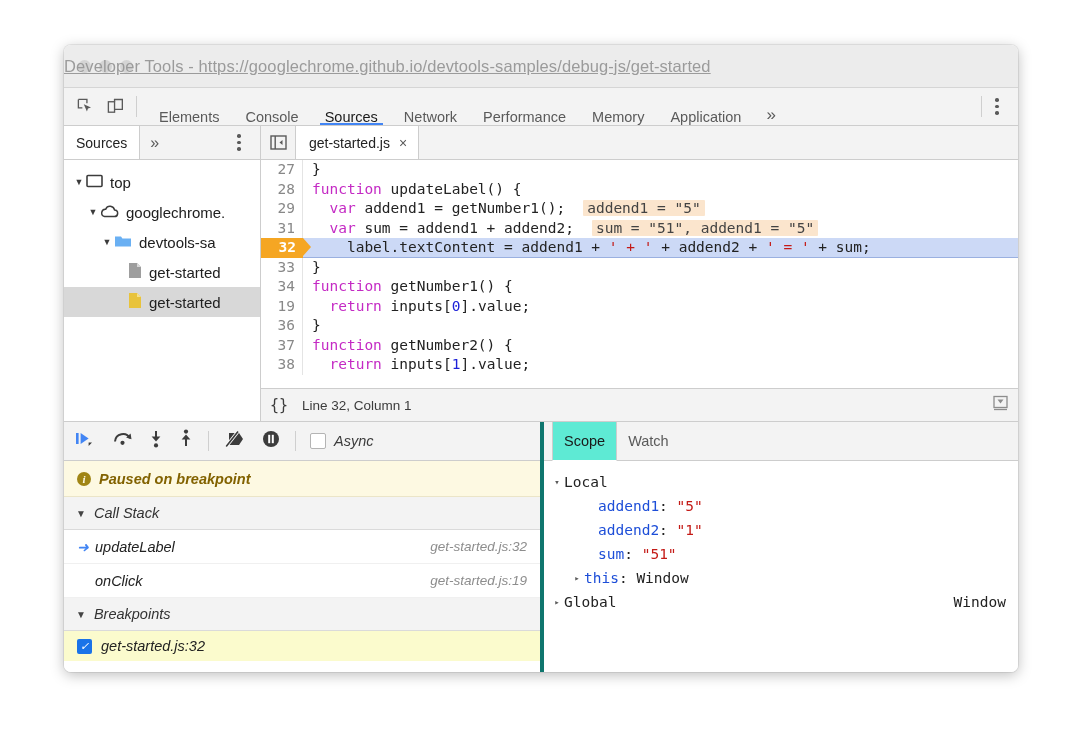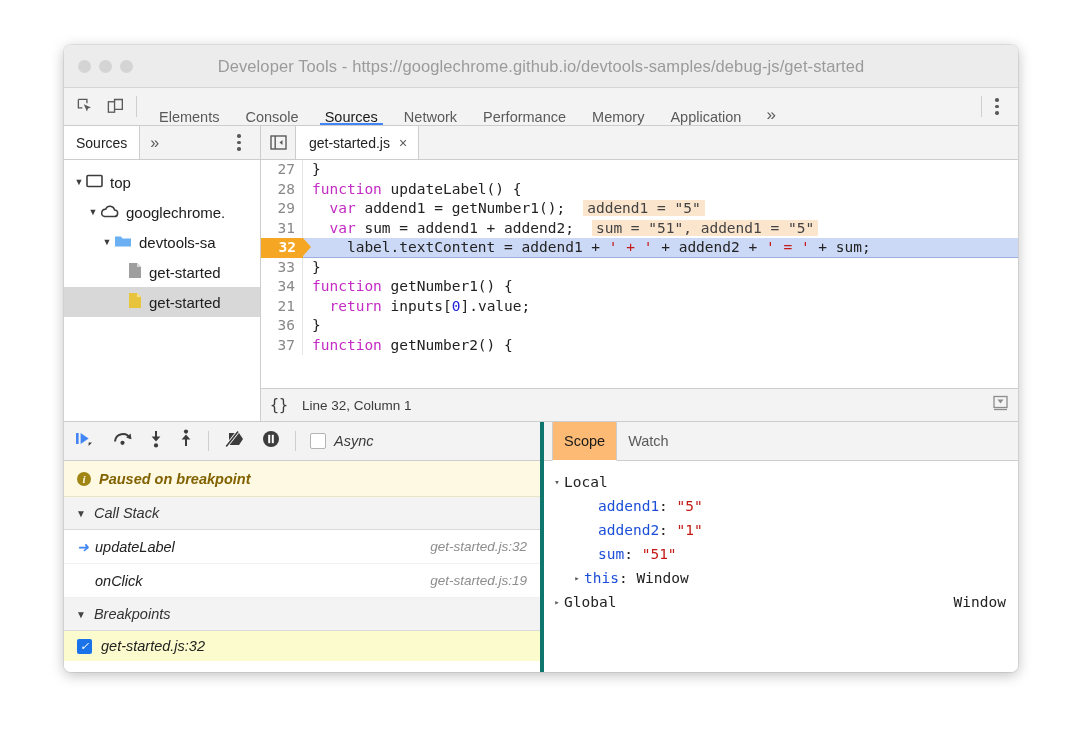--- a/index.html
+++ b/index.html
@@ -45,26 +45,27 @@
   }
   .traffic i {
     width: 13px; height: 13px;
     border-radius: 50%;
     background: #d4d4d4;
     display: block;
   }
   .win-title {
     position: absolute;
     left: 0; right: 0;
-    text-align: center;
+    text-align: left;
     font-size: 16.5px;
     color: #9b9b9b;
     letter-spacing: 0.1px;
     pointer-events: none;
     white-space: nowrap;
+    text-decoration: underline;
   }
 
   
   .maintabs {
     height: 37px;
     flex: 0 0 37px;
     background: #f3f3f3;
     border-bottom: 1px solid #cdcdcd;
     display: flex;
     align-items: stretch;
@@ -405,21 +406,21 @@
     align-items: stretch;
     padding-left: 8px;
     font-size: 14.5px;
   }
   .stab {
     display: flex; align-items: center;
     padding: 0 11px;
     color: #5a5a5a;
   }
   .stab.sel {
-    background: #fdba74;
+    background: #5eead4;
     color: #1a1a1a;
     border-left: 1px solid #cdcdcd;
     border-right: 1px solid #cdcdcd;
     margin-bottom: -1px;
     border-bottom: 1px solid #fff;
   }
   .scopebody {
     flex: 1 1 auto;
     padding: 9px 0 0 0;
     font-family: "DejaVu Sans Mono", monospace;
@@ -616,34 +617,38 @@
           <span class="gut">33</span>
           <span class="ctext">}</span>
         </div>
 
         <div class="cline">
           <span class="gut">34</span>
           <span class="ctext"><span class="kw">function</span><span> getNumber1() {</span></span>
         </div>
 
         <div class="cline">
-          <span class="gut">21</span>
+          <span class="gut">19</span>
           <span class="ctext"><span>  </span><span class="kw">return</span><span> inputs[</span><span class="num">0</span><span>].value;</span></span>
         </div>
 
         <div class="cline">
           <span class="gut">36</span>
           <span class="ctext">}</span>
         </div>
 
         <div class="cline">
           <span class="gut">37</span>
           <span class="ctext"><span class="kw">function</span><span> getNumber2() {</span></span>
         </div>
 
+        <div class="cline">
+          <span class="gut">38</span>
+          <span class="ctext"><span>  </span><span class="kw">return</span><span> inputs[</span><span class="num">1</span><span>].value;</span></span>
+        </div>
 
       </div>
 
       <div class="statusbar">
         <span class="braces">{}</span>
         <span>Line 32, Column 1</span>
         <span class="right">
           <span>
             <svg width="17" height="17" viewBox="0 0 17 17">
               <rect x="2" y="1.5" width="13" height="11" fill="none" stroke="#8d8d8d" stroke-width="1.3"></rect>

